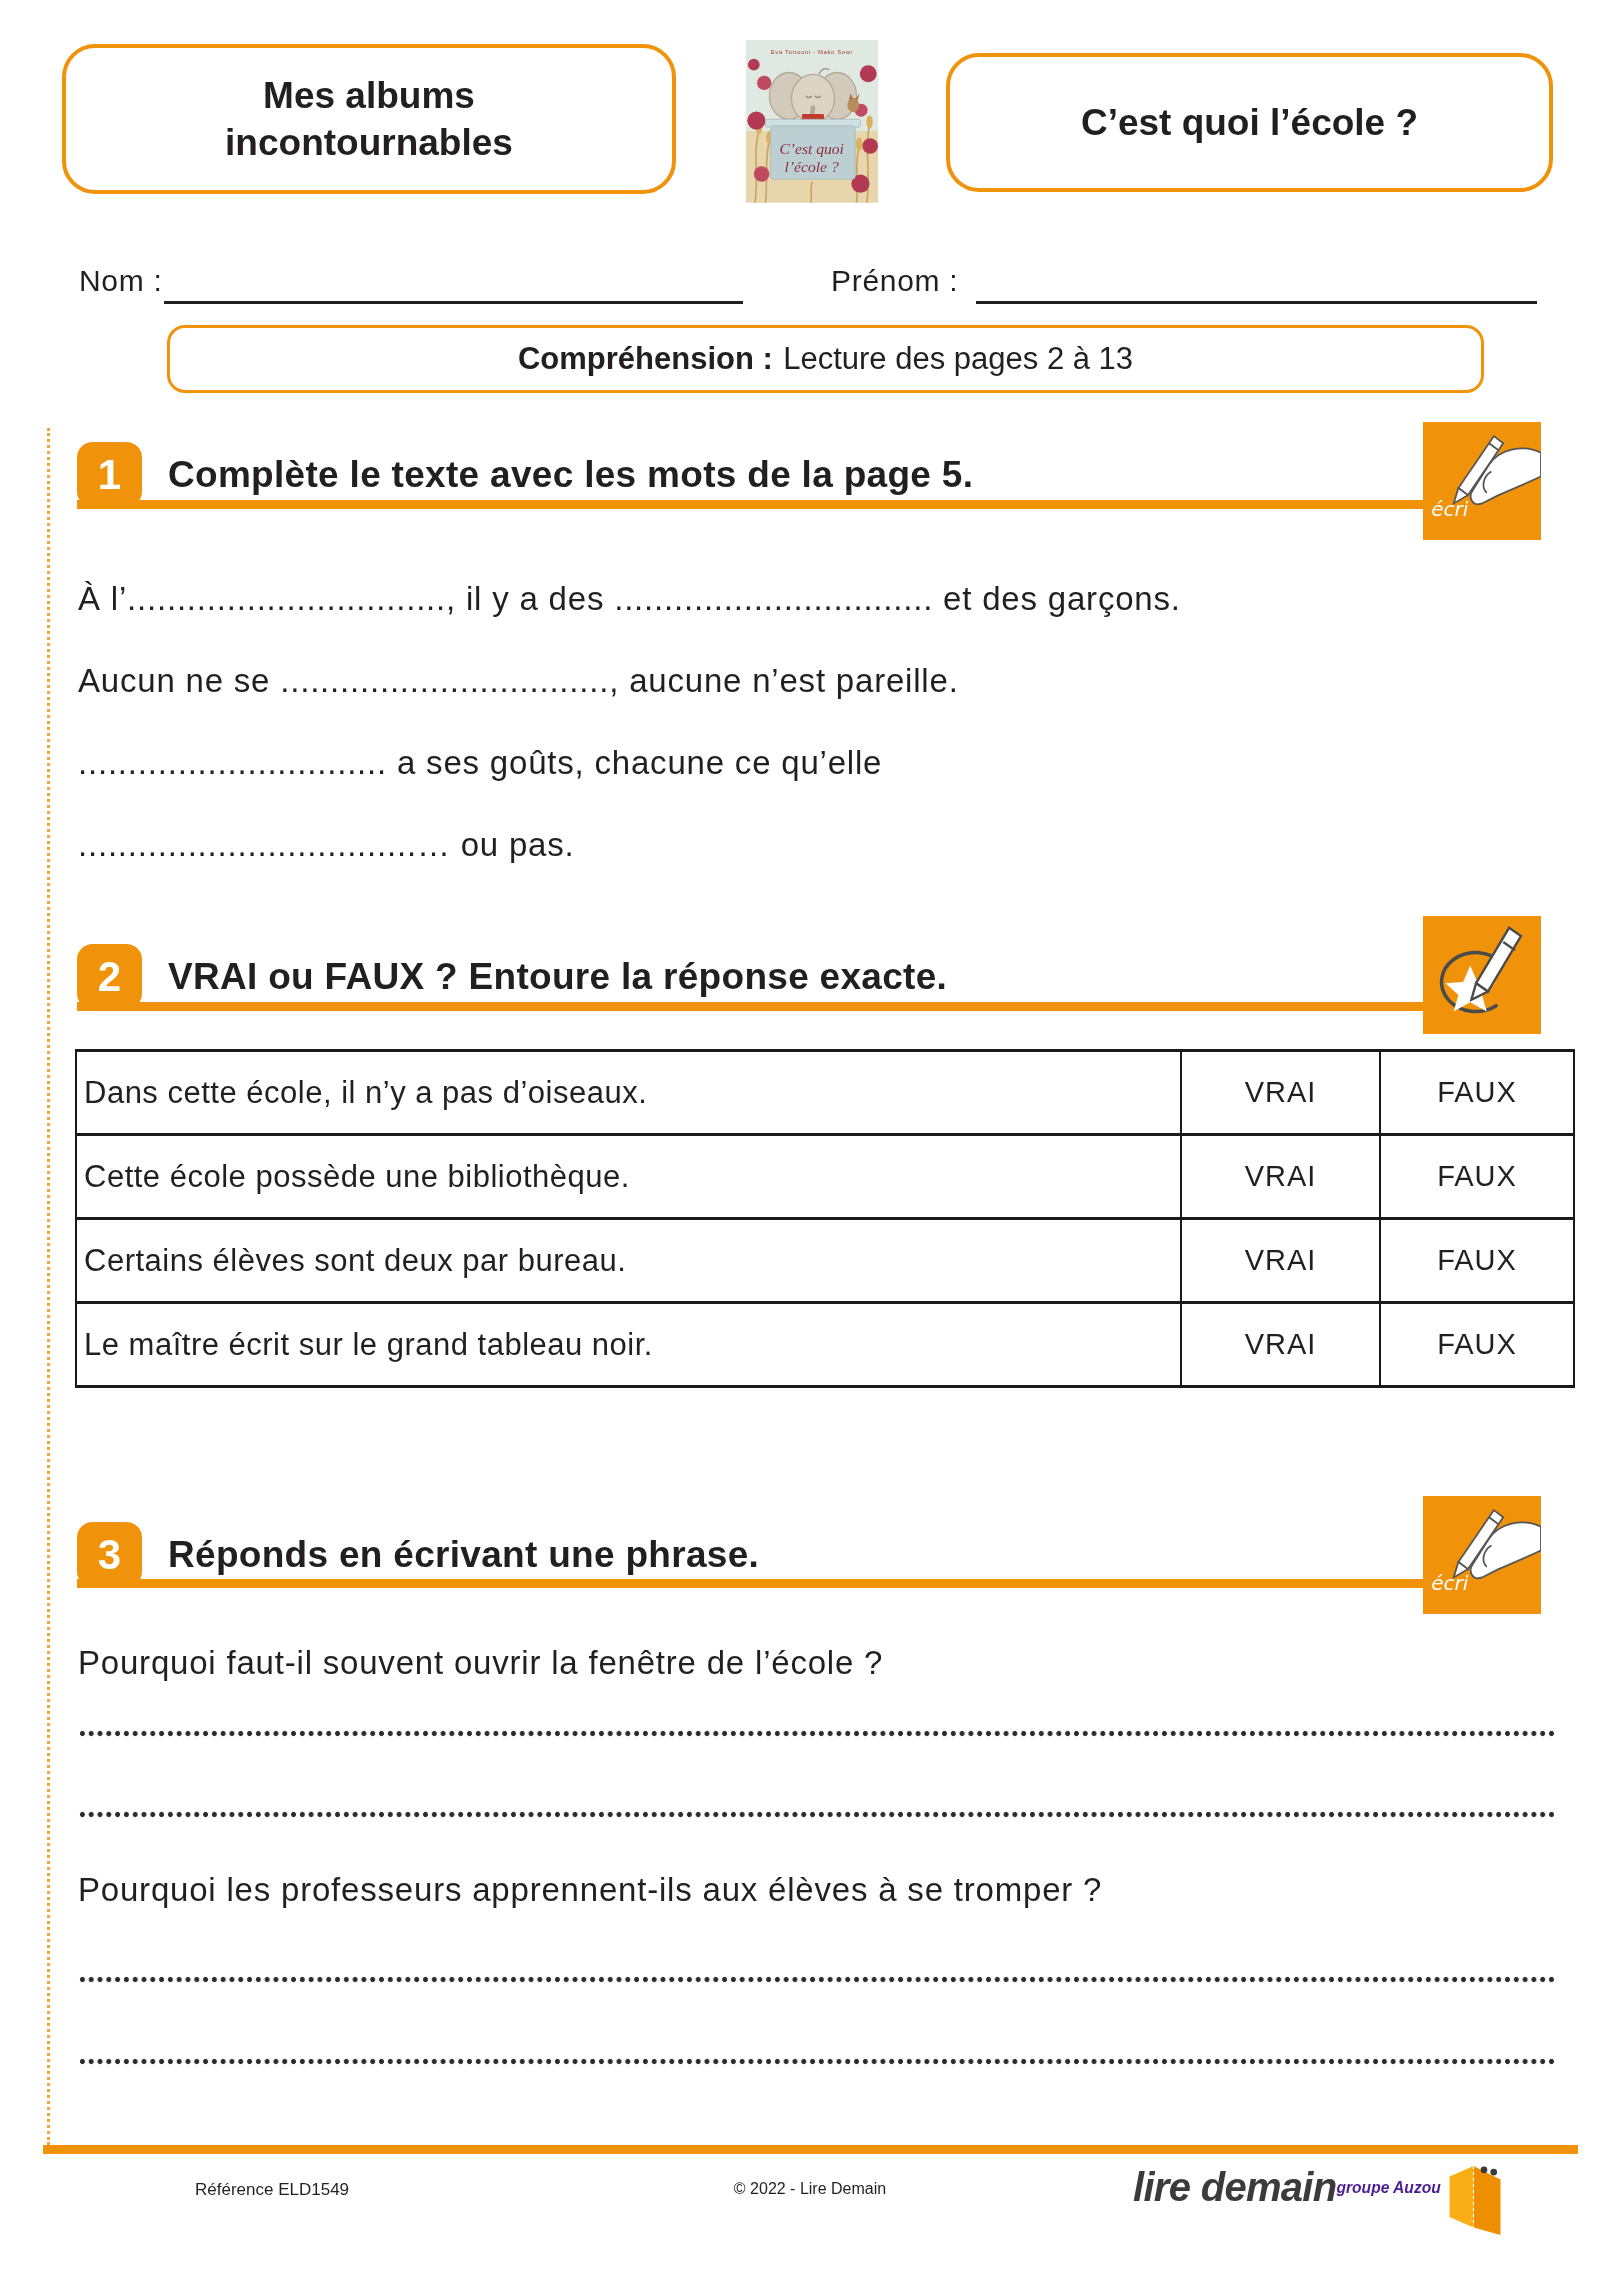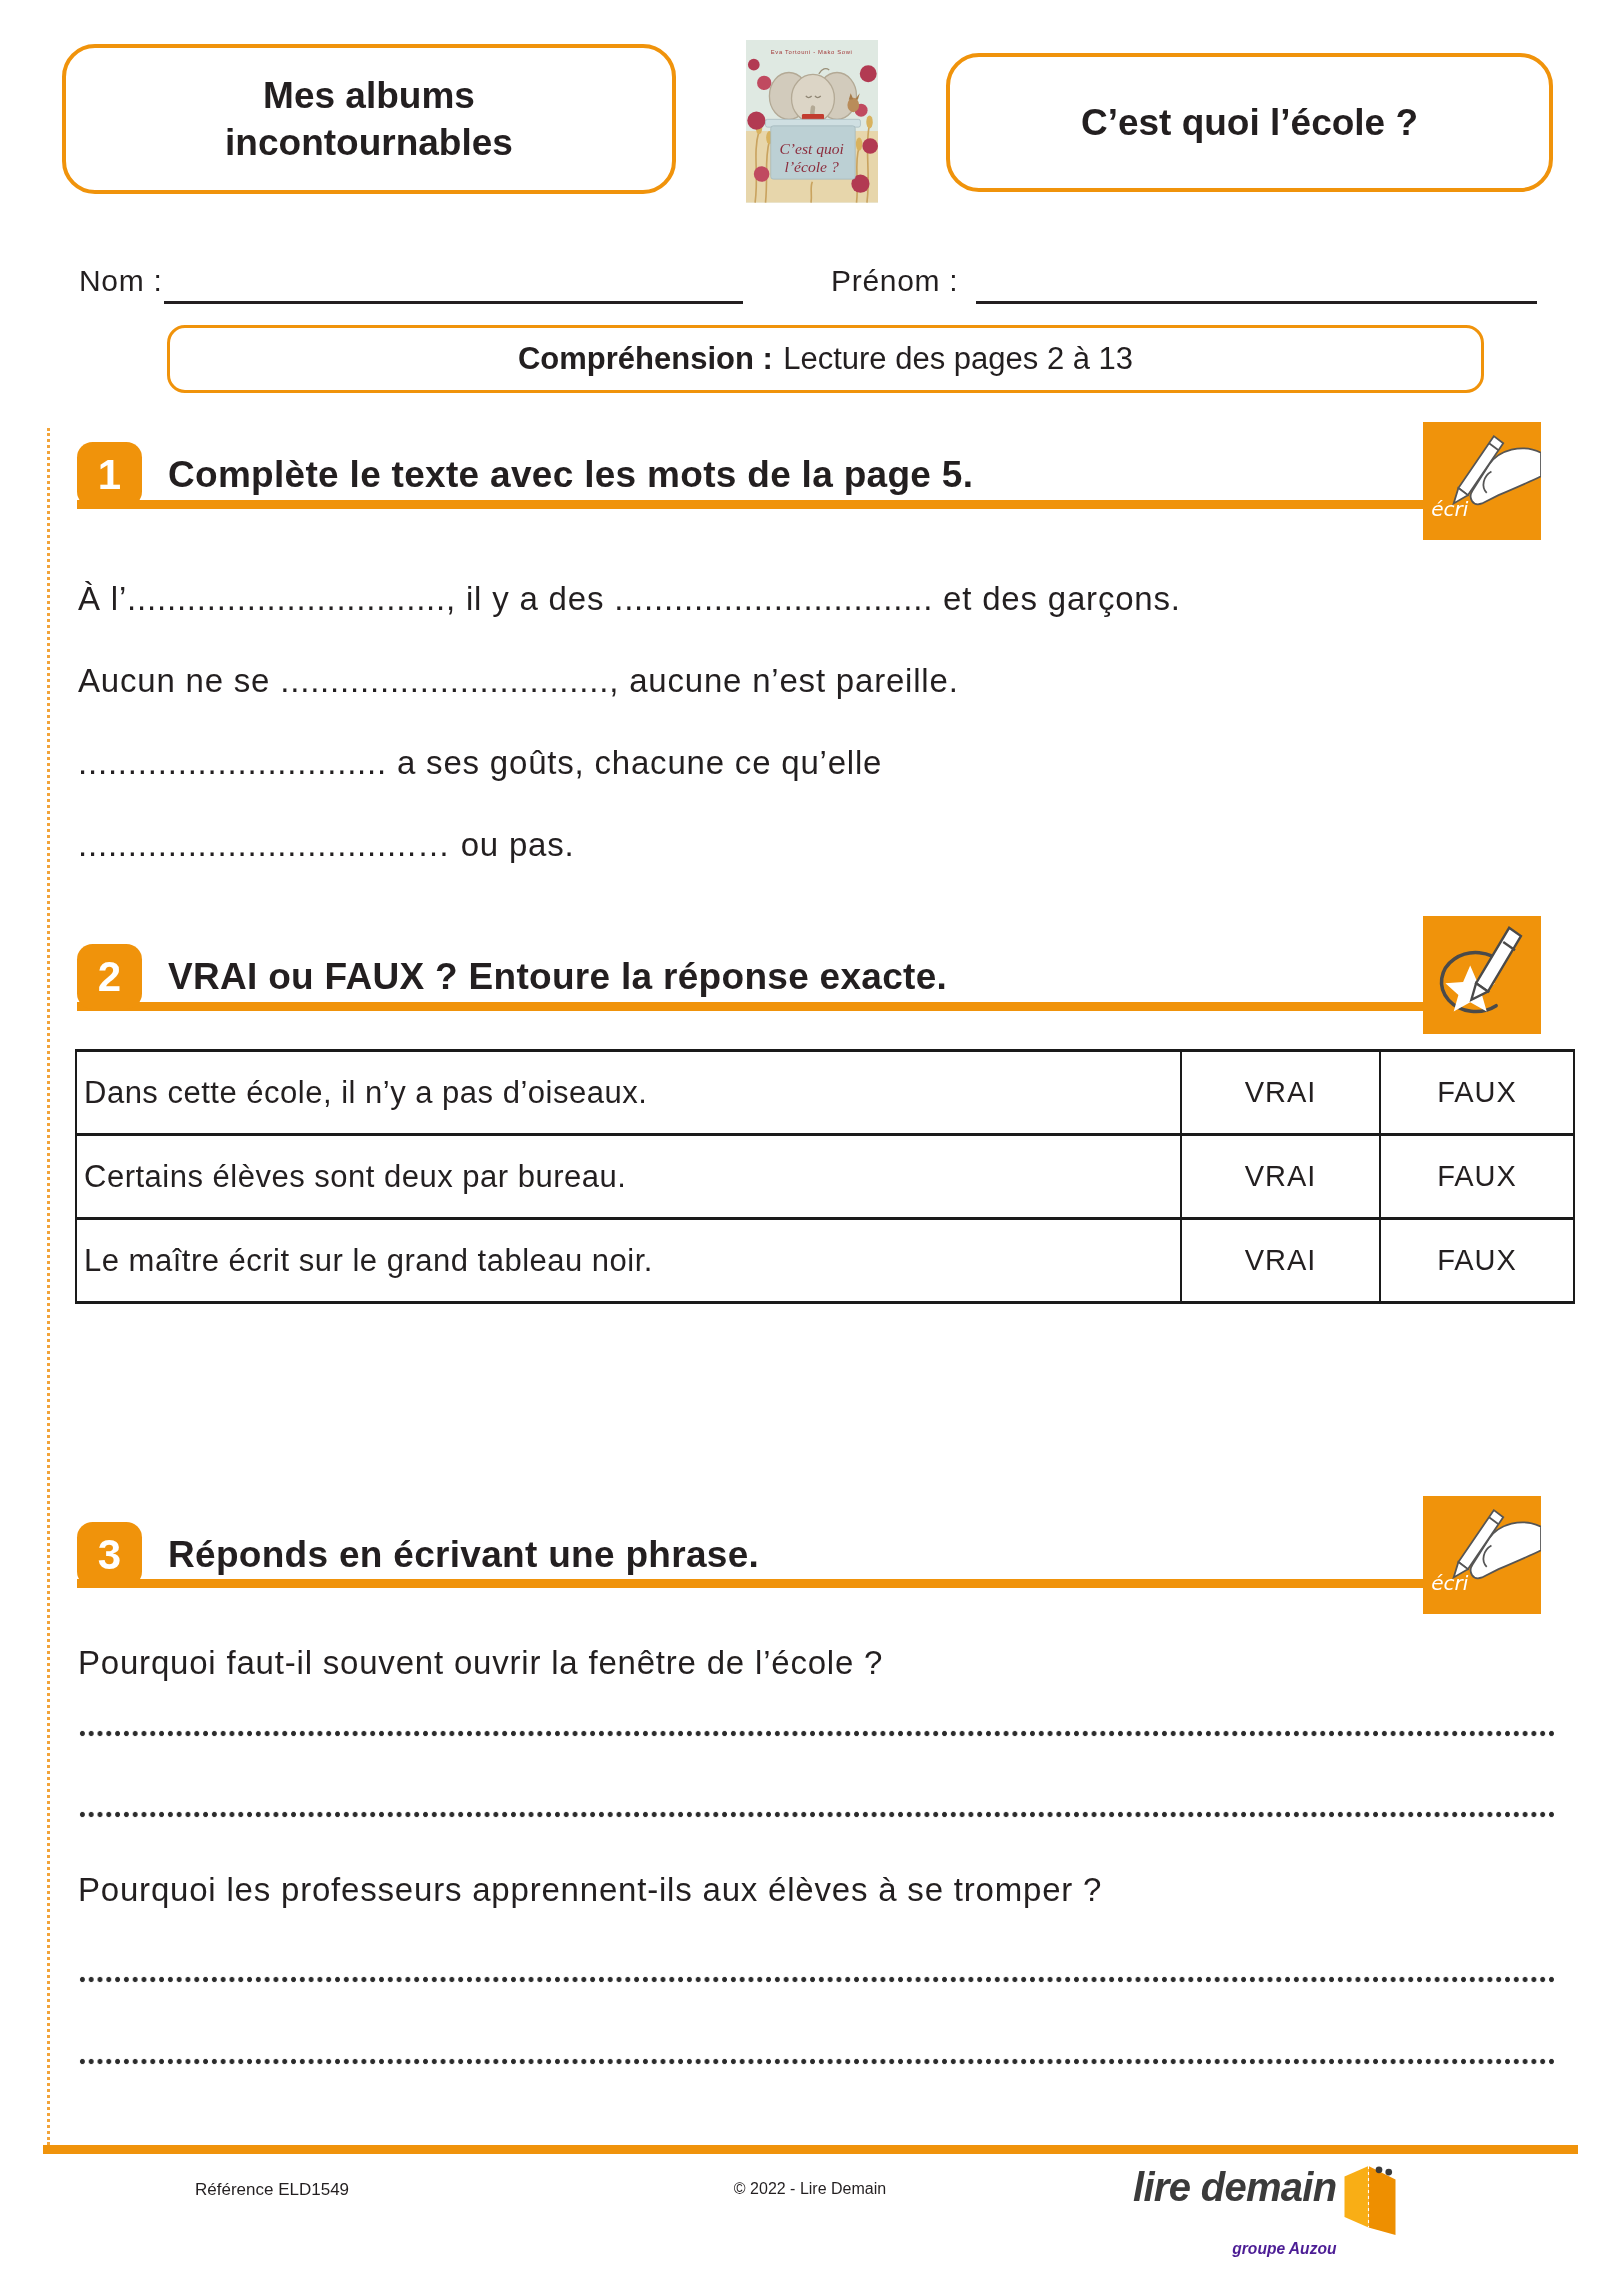--- a/index.html
+++ b/index.html
@@ -48,21 +48,21 @@
   
   .question{position:absolute;left:78px;font-size:33px;letter-spacing:0.8px;white-space:nowrap;}
   .dotline{position:absolute;left:78px;width:1478px;height:6.5px;
     background-image:radial-gradient(circle,#2b2b2b 2.2px,transparent 2.6px);
     background-size:8.8px 6.5px;background-repeat:repeat-x;background-position:left center;}
   
   .footer-bar{position:absolute;left:43px;top:2145px;width:1535px;height:8.5px;background:#F0930B;}
   .ref{position:absolute;left:195px;top:2180px;font-size:17px;}
   .copyright{position:absolute;left:0;right:0;top:2180px;text-align:center;font-size:16px;}
   .logo{position:absolute;left:1133px;top:2167px;display:flex;align-items:flex-start;}
-  .logo-textcol{display:flex;flex-direction:column;align-items:flex-end;gap:32px;}
+  .logo-textcol{display:flex;flex-direction:row;align-items:center;}
   .logo-main{font-size:40px;font-weight:bold;font-style:italic;color:#3b3b3b;letter-spacing:-0.7px;line-height:1.0;}
   .logo-sub{font-size:15.6px;font-style:italic;font-weight:bold;color:#4c1d95;margin-top:1.3px;}
   .logo-book{width:60px;height:75px;margin-left:3.9px;margin-top:-3.9px;}
 </style>
 </head>
 <body>
 
 <div class="page">
 
   <div class="edge-dots"></div>
@@ -173,20 +173,25 @@
   </div>
 
   <table class="vf-table">
     <tbody>
       <tr>
         <td class="stmt">Dans cette école, il n’y a pas d’oiseaux.</td>
         <td class="vf">VRAI</td>
         <td class="vf vf2">FAUX</td>
       </tr>
       <tr>
+        <td class="stmt">Cette école possède une bibliothèque.</td>
+        <td class="vf">VRAI</td>
+        <td class="vf vf2">FAUX</td>
+      </tr>
+      <tr>
         <td class="stmt">Certains élèves sont deux par bureau.</td>
         <td class="vf">VRAI</td>
         <td class="vf vf2">FAUX</td>
       </tr>
       <tr>
         <td class="stmt">Le maître écrit sur le grand tableau noir.</td>
         <td class="vf">VRAI</td>
         <td class="vf vf2">FAUX</td>
       </tr>
     </tbody>

